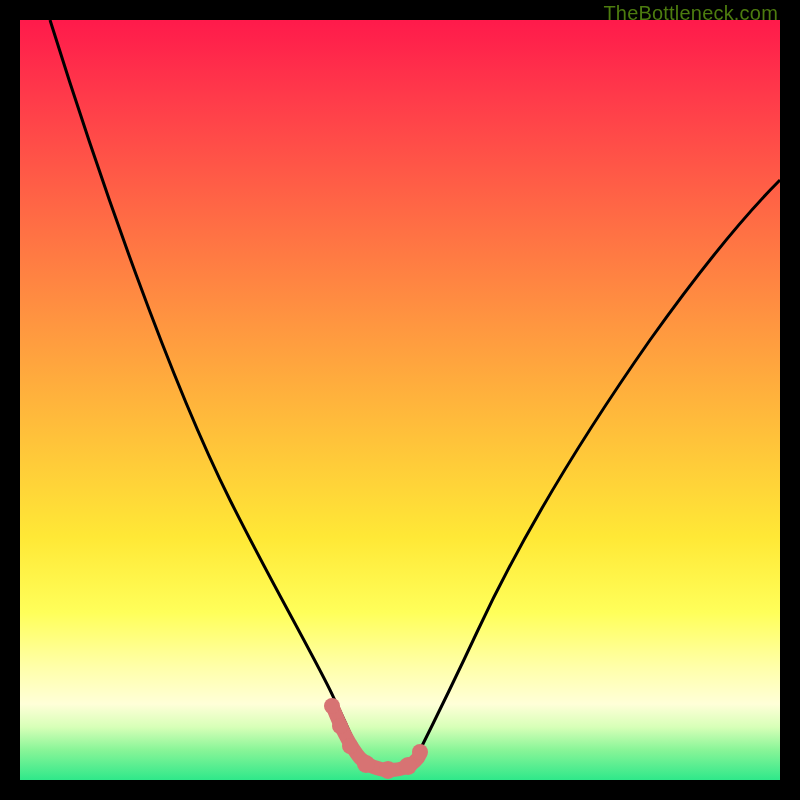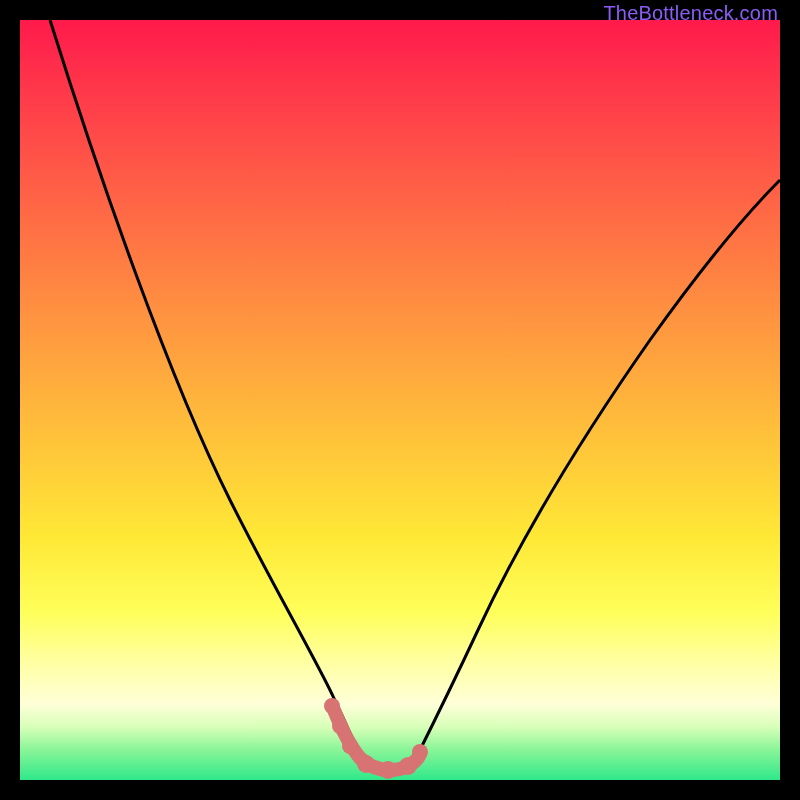--- a/index.html
+++ b/index.html
@@ -47,21 +47,21 @@
     left: 0;
     top: 0;
     width: 760px;
     height: 760px;
     overflow: visible;
   }
   .watermark {
     position: absolute;
     right: 22px;
     top: 2px;
-    color: #8b5cf6;
+    color: #4d7c0f;
     font-size: 20px;
     font-weight: 400;
     letter-spacing: 0.2px;
     user-select: none;
   }
 </style>
 </head>
 <body>
 
 <div class="frame">

